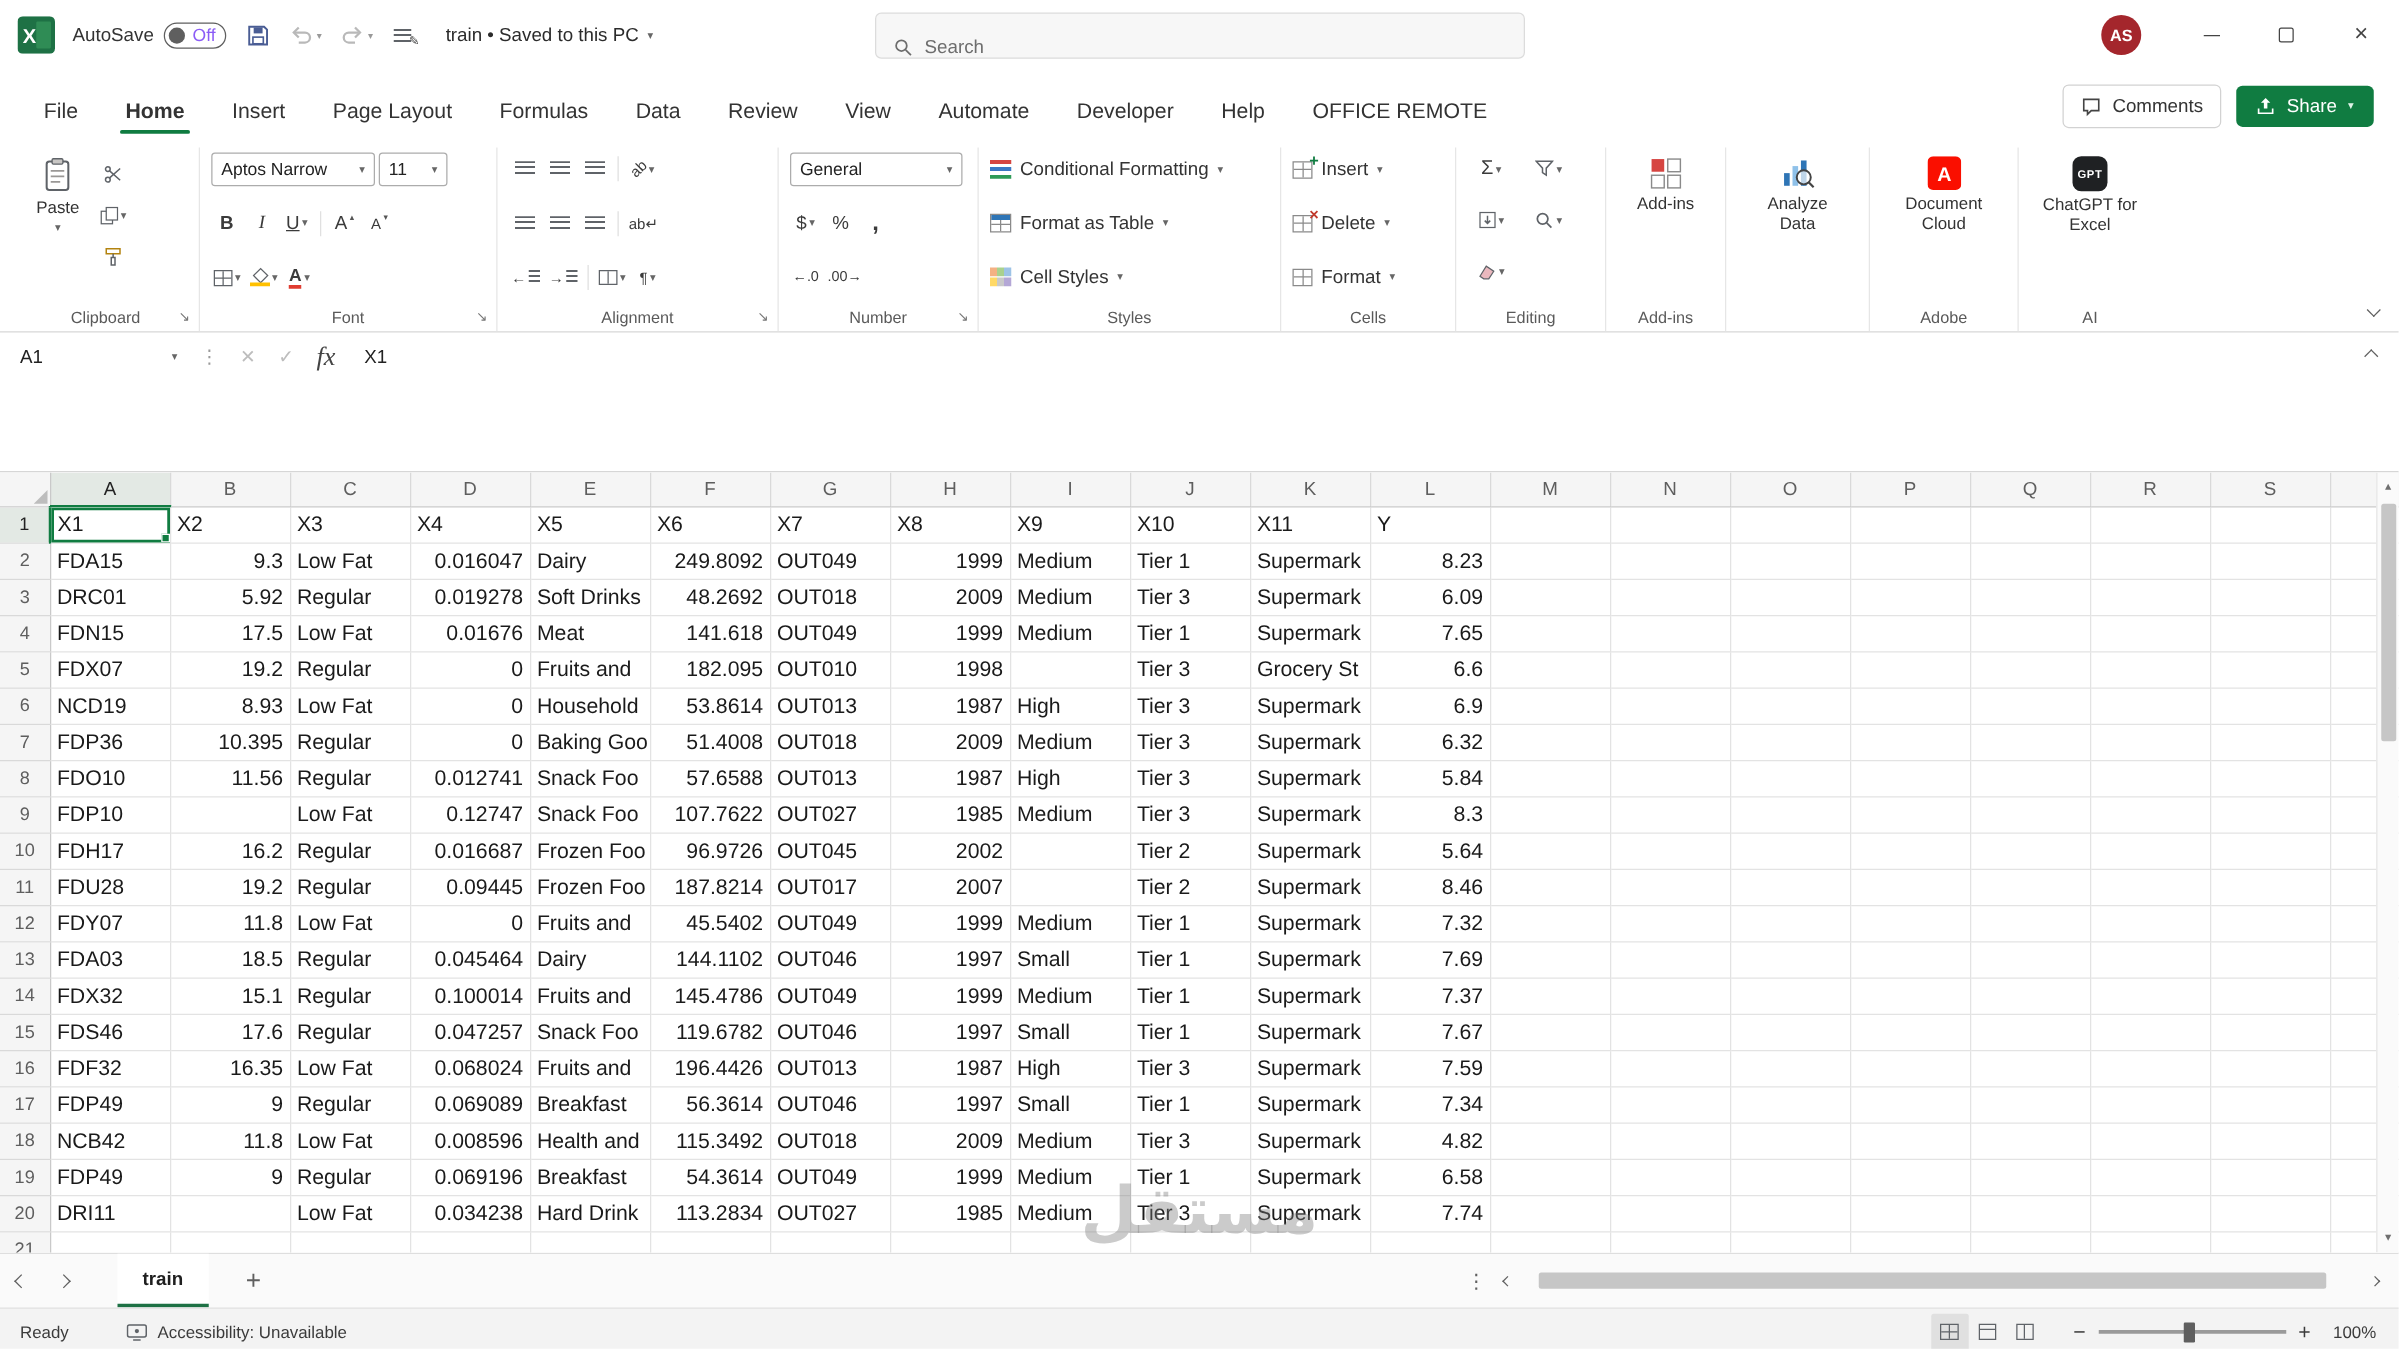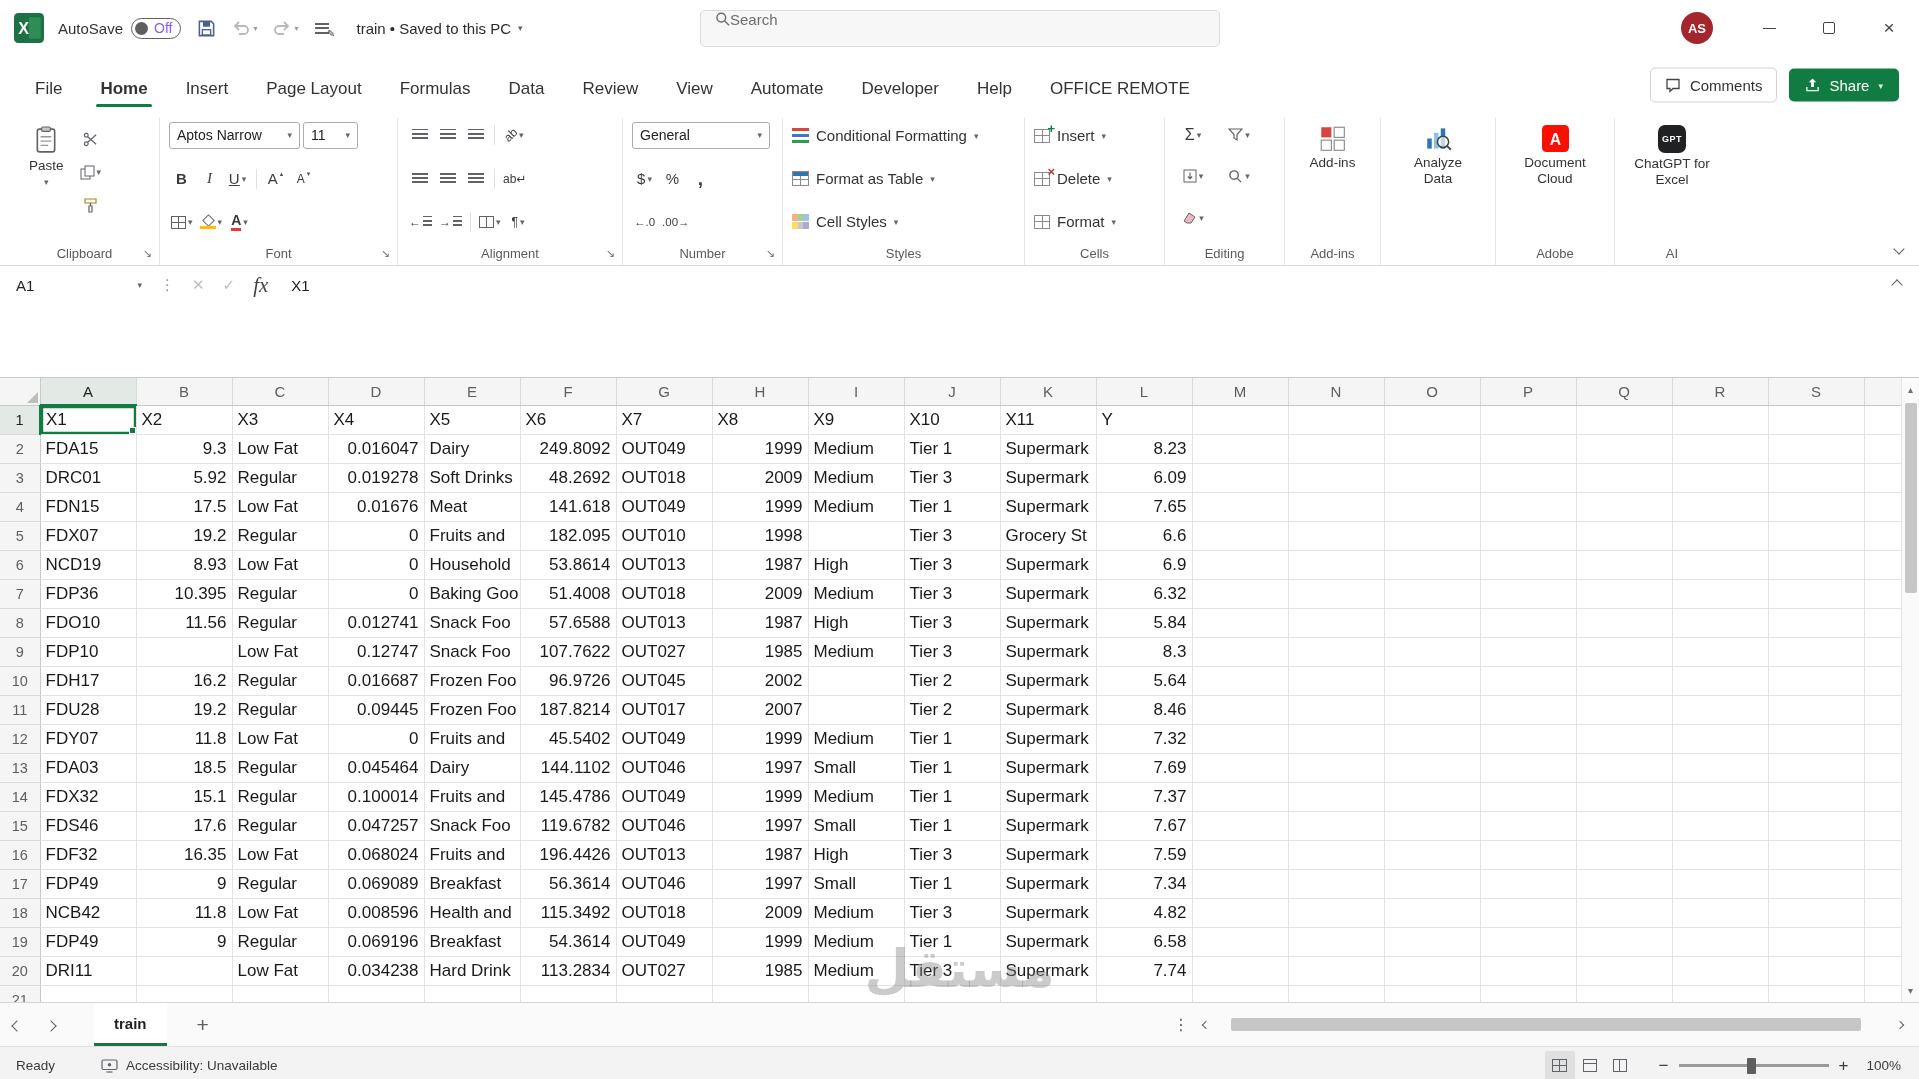--- a/index.html
+++ b/index.html
@@ -15,21 +15,21 @@
   .toggle .knob { width:13px; height:13px; border-radius:50%; background:#5f5f5f; }
   .toggle .tstate { font-size:14px; color:#8b5cf6; }
   .qbtn { display:flex; align-items:center; gap:3px; margin-left:16px; color:#444; font-size:16px; cursor:default; position:relative; }
   .qbtn .dd { font-size:8px; color:#999; }
   .mlines { width:14px; height:11px; position:relative; display:inline-block;
     background:repeating-linear-gradient(to bottom,#5f6368 0 1.5px,transparent 1.5px 4.5px); }
   .mlines::after { content:"✎"; position:absolute; right:-7px; bottom:-5px; font-size:10px; color:#444; }
   .doctitle { display:flex; align-items:center; gap:7px; margin-left:28px; font-size:15px; color:#2b2b2b; cursor:default; }
   .doctitle .dd { font-size:9px; color:#666; }
   .search { position:absolute; left:50%; top:10px; transform:translateX(-50%); width:520px; height:37px;
-    background:#F7F7F7; border:1px solid #DCDCDC; border-radius:5px; display:flex; align-items:flex-start; padding:0 14px; }
+    background:#F7F7F7; border:1px solid #DCDCDC; border-radius:5px; display:flex; align-items:flex-end; padding:0 14px; gap:10px; }
   .search input { border:none; outline:none; background:transparent; font-size:15px; color:#333; width:100%; font-family:inherit; }
   .search input::placeholder { color:#6d6d6d; }
   .tright { position:absolute; right:0; top:0; height:56px; display:flex; align-items:center; }
   .avatar { width:32px; height:32px; border-radius:50%; background:#A4262C; color:#fff; font-size:13px; font-weight:bold;
     display:flex; align-items:center; justify-content:center; margin-right:26px; }
   .winbtn { width:60px; height:56px; display:flex; align-items:center; justify-content:center; color:#444; font-size:19px; cursor:default; }
   .wmin { width:13px; height:0; border-bottom:1.6px solid #444; display:inline-block; }
   .wmax { width:12px; height:12px; border:1.5px solid #444; border-radius:2px; display:inline-block; }
 
   

